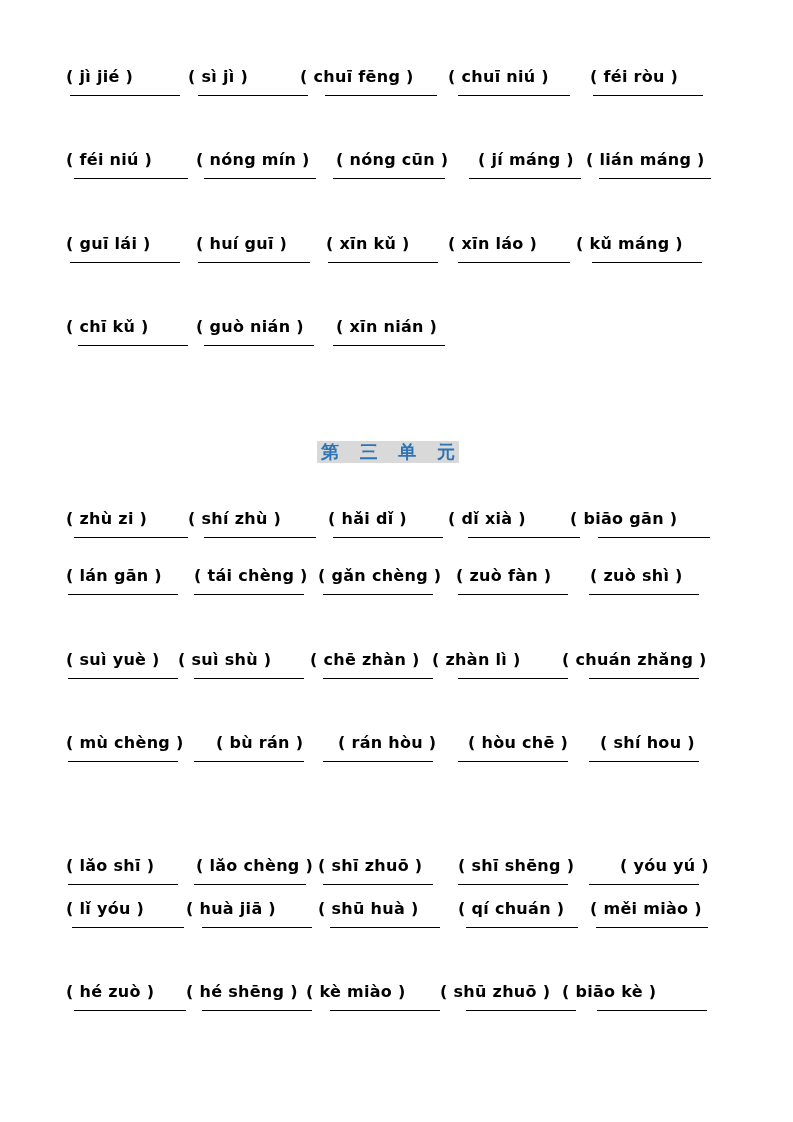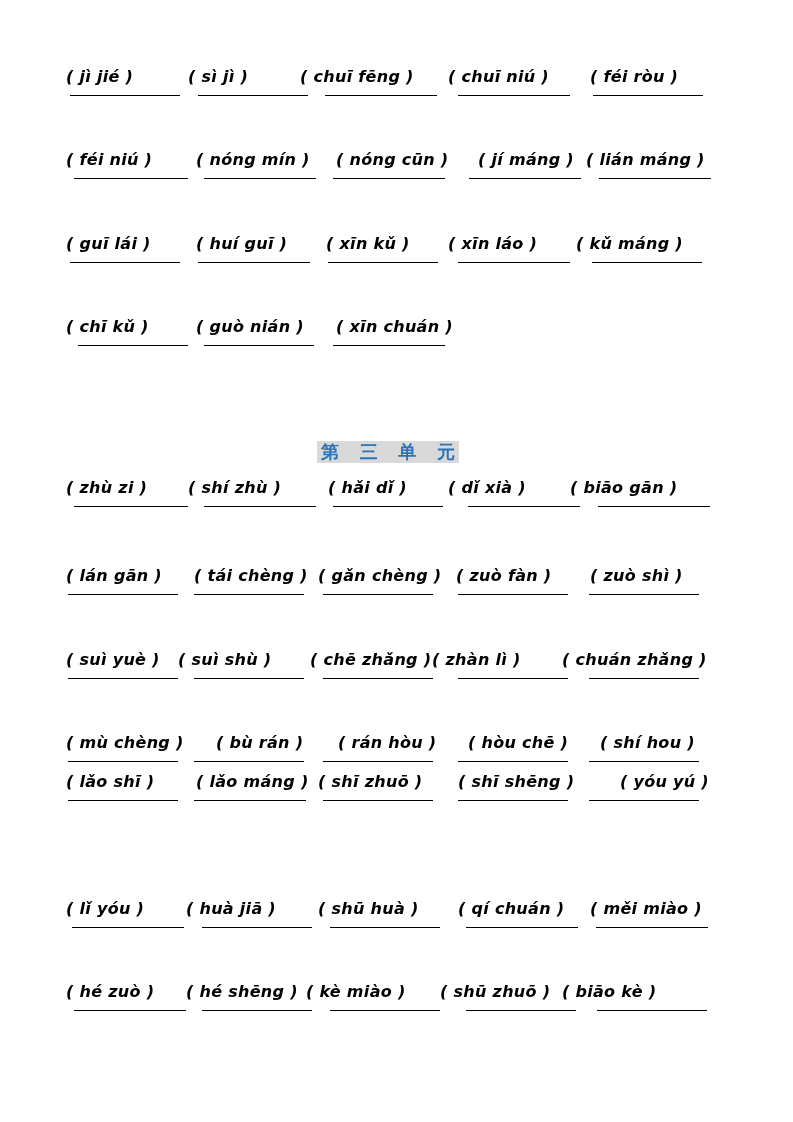--- a/index.html
+++ b/index.html
@@ -1,21 +1,21 @@
 <!DOCTYPE html>
 <html><head>
   <meta charset="utf-8">
   <style>
     html, body { margin: 0; padding: 0; background: #ffffff; }
     body { width: 793px; height: 1122px; position: relative; overflow: hidden;
            font-family: "DejaVu Sans", sans-serif; color: #000; }
     .row { position: absolute; left: 0; width: 793px; height: 40px; }
     .item { position: absolute; top: 0; height: 40px; }
     .txt { position: absolute; top: 0; left: 0; white-space: nowrap;
-           font-size: 16px; font-weight: bold; line-height: 20px; letter-spacing: 0.3px; font-style: italic; }
+           font-size: 16px; font-weight: bold; line-height: 20px; letter-spacing: 0.3px; }
     .line { position: absolute; top: 28px; height: 1px; background: #000; }
     .heading { position: absolute; left: 317px; top: 441px; width: 142px; height: 22px;
                background: #d9d9d9; display: flex; justify-content: space-between;
                align-items: center; padding: 0 4px; box-sizing: border-box; }
     .heading span { color: #2e74b5; font-size: 18px; font-weight: bold; line-height: 22px; }
   </style>
 </head>
 <body>
 
 <div>
@@ -91,35 +91,35 @@
   <div class="row" style="top:317px">
     <div class="item" style="left:66px">
         <span class="txt">( chī kǔ )</span>
         <div class="line" style="left:12px;width:110px"></div>
       </div>
     <div class="item" style="left:196px">
         <span class="txt">( guò nián )</span>
         <div class="line" style="left:8px;width:110px"></div>
       </div>
     <div class="item" style="left:336px">
-        <span class="txt">( xīn chuán )</span>
+        <span class="txt">( xīn nián )</span>
         <div class="line" style="left:-3px;width:112px"></div>
       </div>
   </div>
 </div>
 
 <div class="heading">
   <span>第</span>
   <span>三</span>
   <span>单</span>
   <span>元</span>
 </div>
 
 <div>
-  <div class="row" style="top:478px">
+  <div class="row" style="top:509px">
     <div class="item" style="left:66px">
         <span class="txt">( zhù zi )</span>
         <div class="line" style="left:8px;width:114px"></div>
       </div>
     <div class="item" style="left:188px">
         <span class="txt">( shí zhù )</span>
         <div class="line" style="left:16px;width:112px"></div>
       </div>
     <div class="item" style="left:328px">
         <span class="txt">( hǎi dǐ )</span>
@@ -161,21 +161,21 @@
   <div class="row" style="top:650px">
     <div class="item" style="left:66px">
         <span class="txt">( suì yuè )</span>
         <div class="line" style="left:2px;width:110px"></div>
       </div>
     <div class="item" style="left:178px">
         <span class="txt">( suì shù )</span>
         <div class="line" style="left:16px;width:110px"></div>
       </div>
     <div class="item" style="left:310px">
-        <span class="txt">( chē zhǎng )</span>
+        <span class="txt">( chē zhàn )</span>
         <div class="line" style="left:13px;width:110px"></div>
       </div>
     <div class="item" style="left:432px">
         <span class="txt">( zhàn lì )</span>
         <div class="line" style="left:26px;width:110px"></div>
       </div>
     <div class="item" style="left:562px">
         <span class="txt">( chuán zhǎng )</span>
         <div class="line" style="left:27px;width:110px"></div>
       </div>
@@ -197,27 +197,27 @@
     <div class="item" style="left:468px">
         <span class="txt">( hòu chē )</span>
         <div class="line" style="left:-10px;width:110px"></div>
       </div>
     <div class="item" style="left:600px">
         <span class="txt">( shí hou )</span>
         <div class="line" style="left:-11px;width:110px"></div>
       </div>
   </div>
 
-  <div class="row" style="top:772px">
+  <div class="row" style="top:856px">
     <div class="item" style="left:66px">
         <span class="txt">( lǎo shī )</span>
         <div class="line" style="left:2px;width:110px"></div>
       </div>
     <div class="item" style="left:196px">
-        <span class="txt">( lǎo máng )</span>
+        <span class="txt">( lǎo chèng )</span>
         <div class="line" style="left:-2px;width:112px"></div>
       </div>
     <div class="item" style="left:318px">
         <span class="txt">( shī zhuō )</span>
         <div class="line" style="left:5px;width:110px"></div>
       </div>
     <div class="item" style="left:458px">
         <span class="txt">( shī shēng )</span>
         <div class="line" style="left:0px;width:110px"></div>
       </div>

